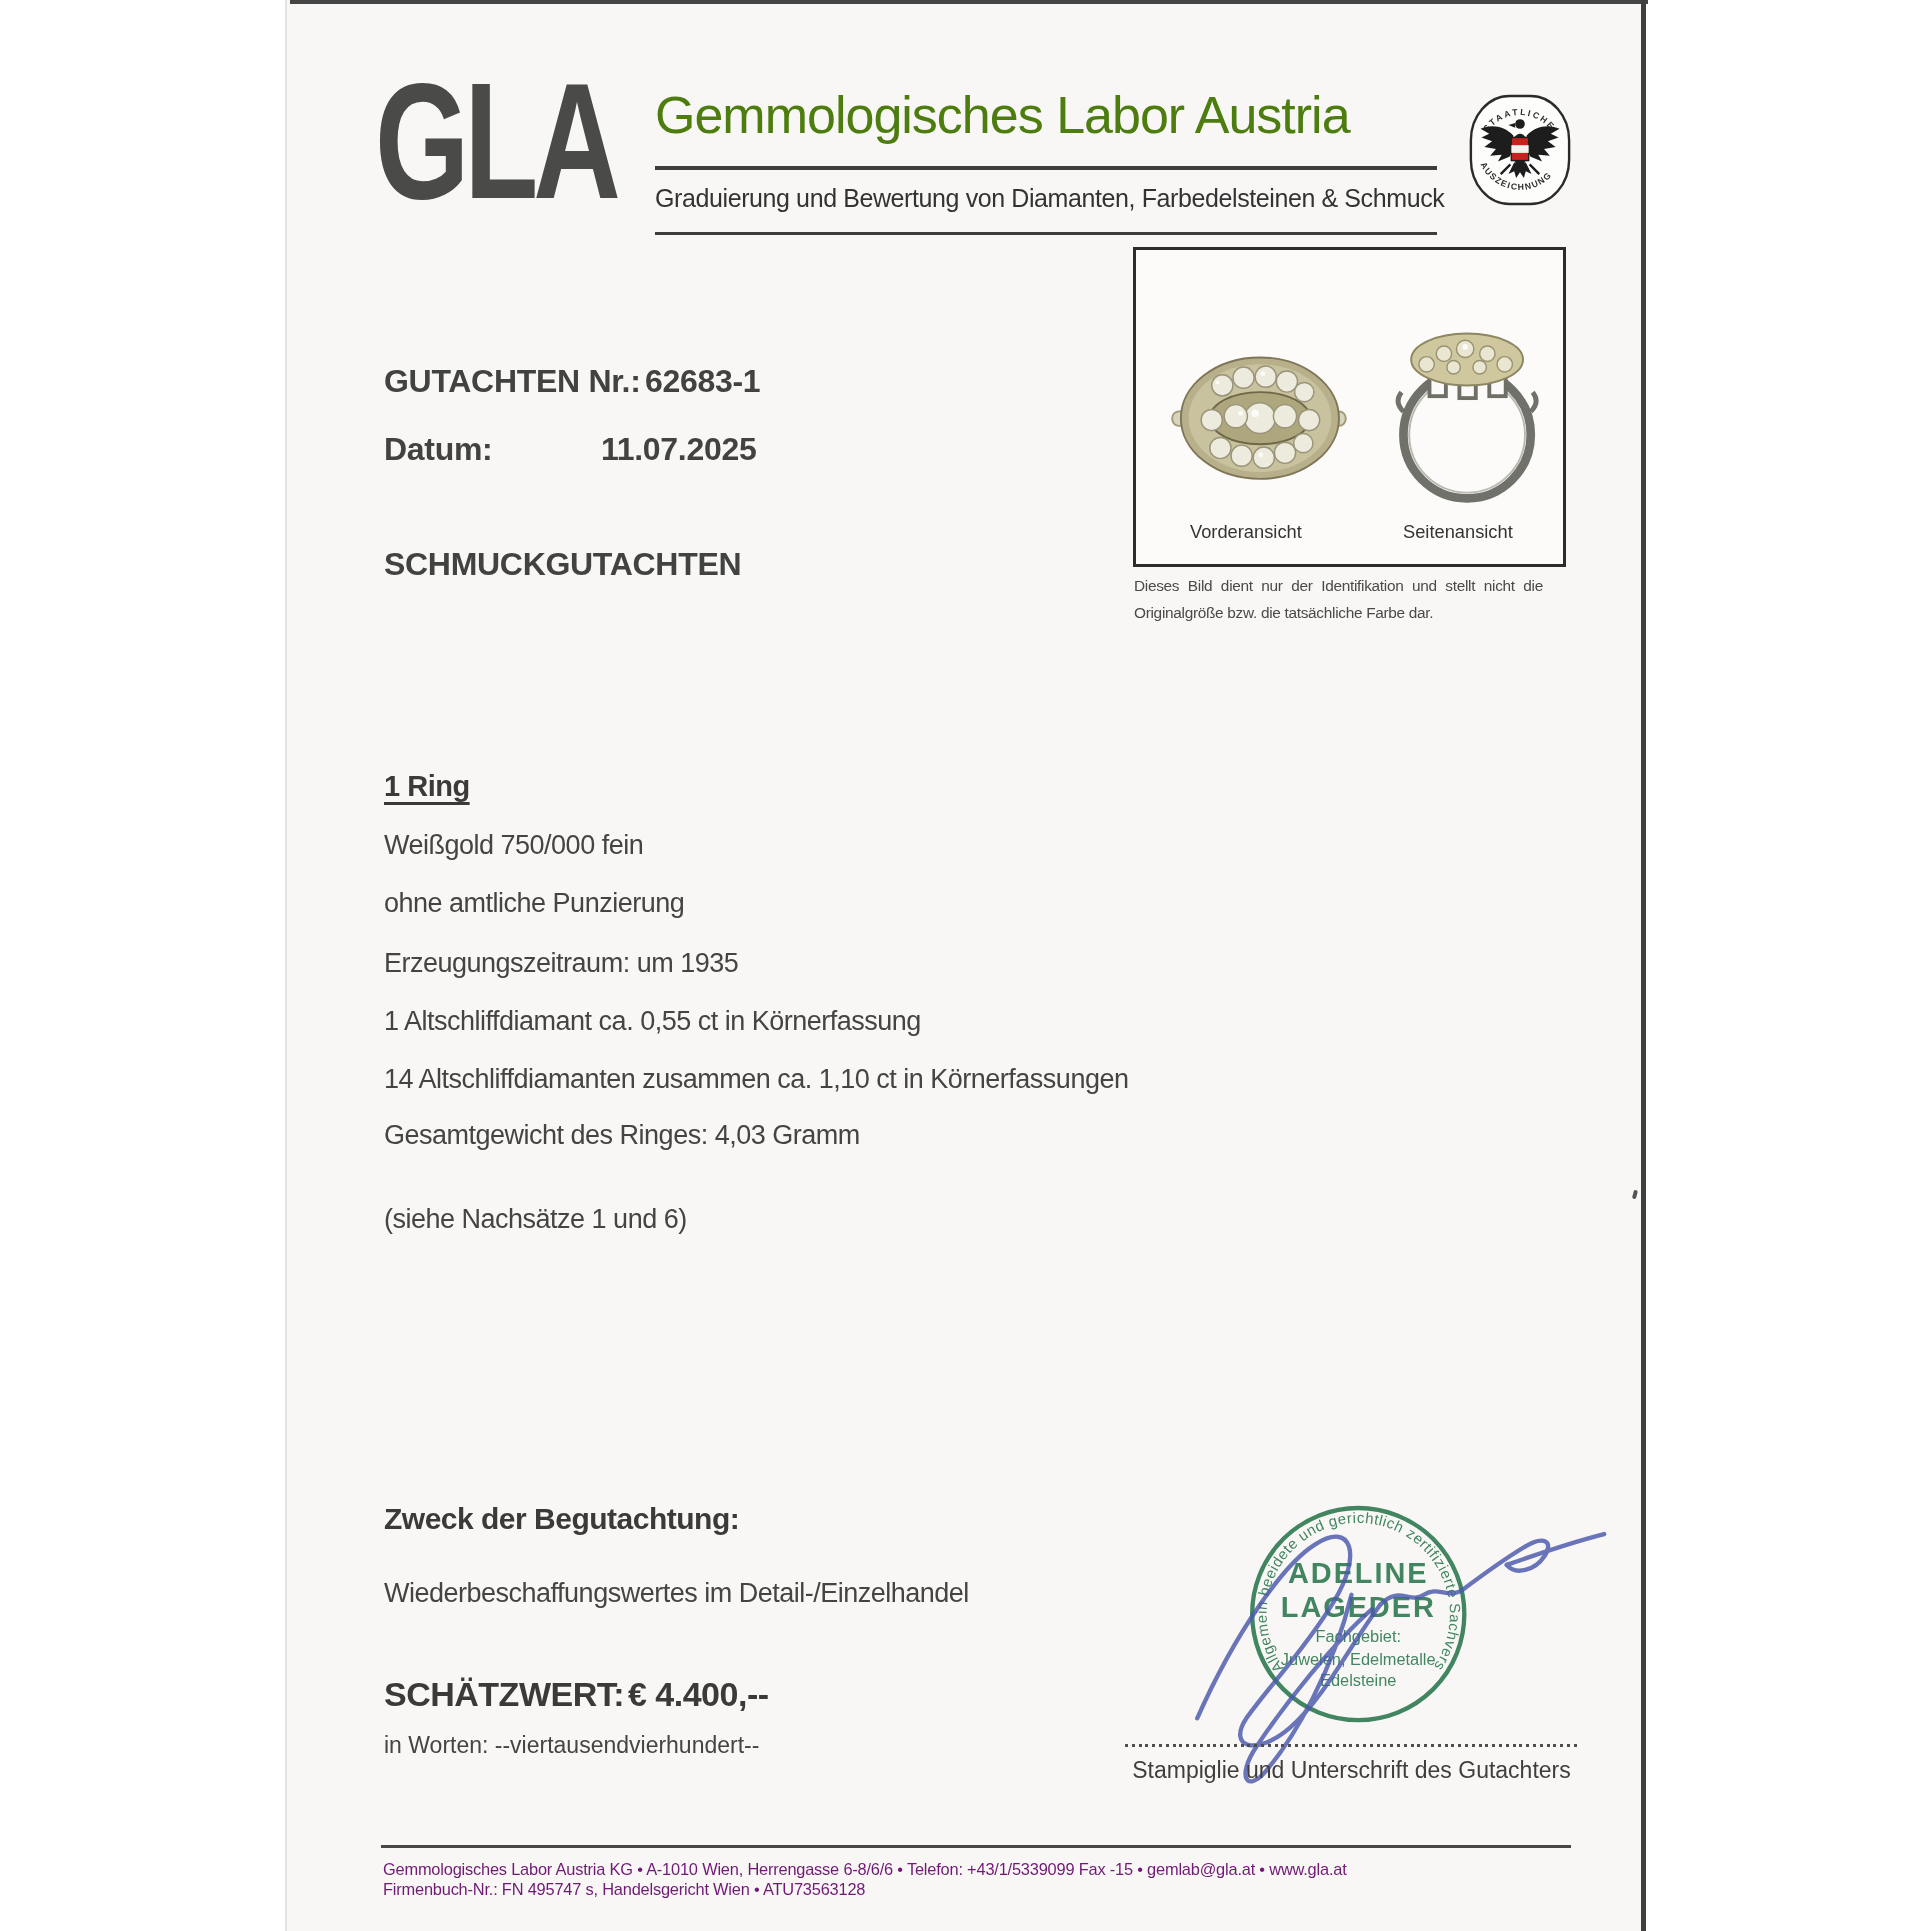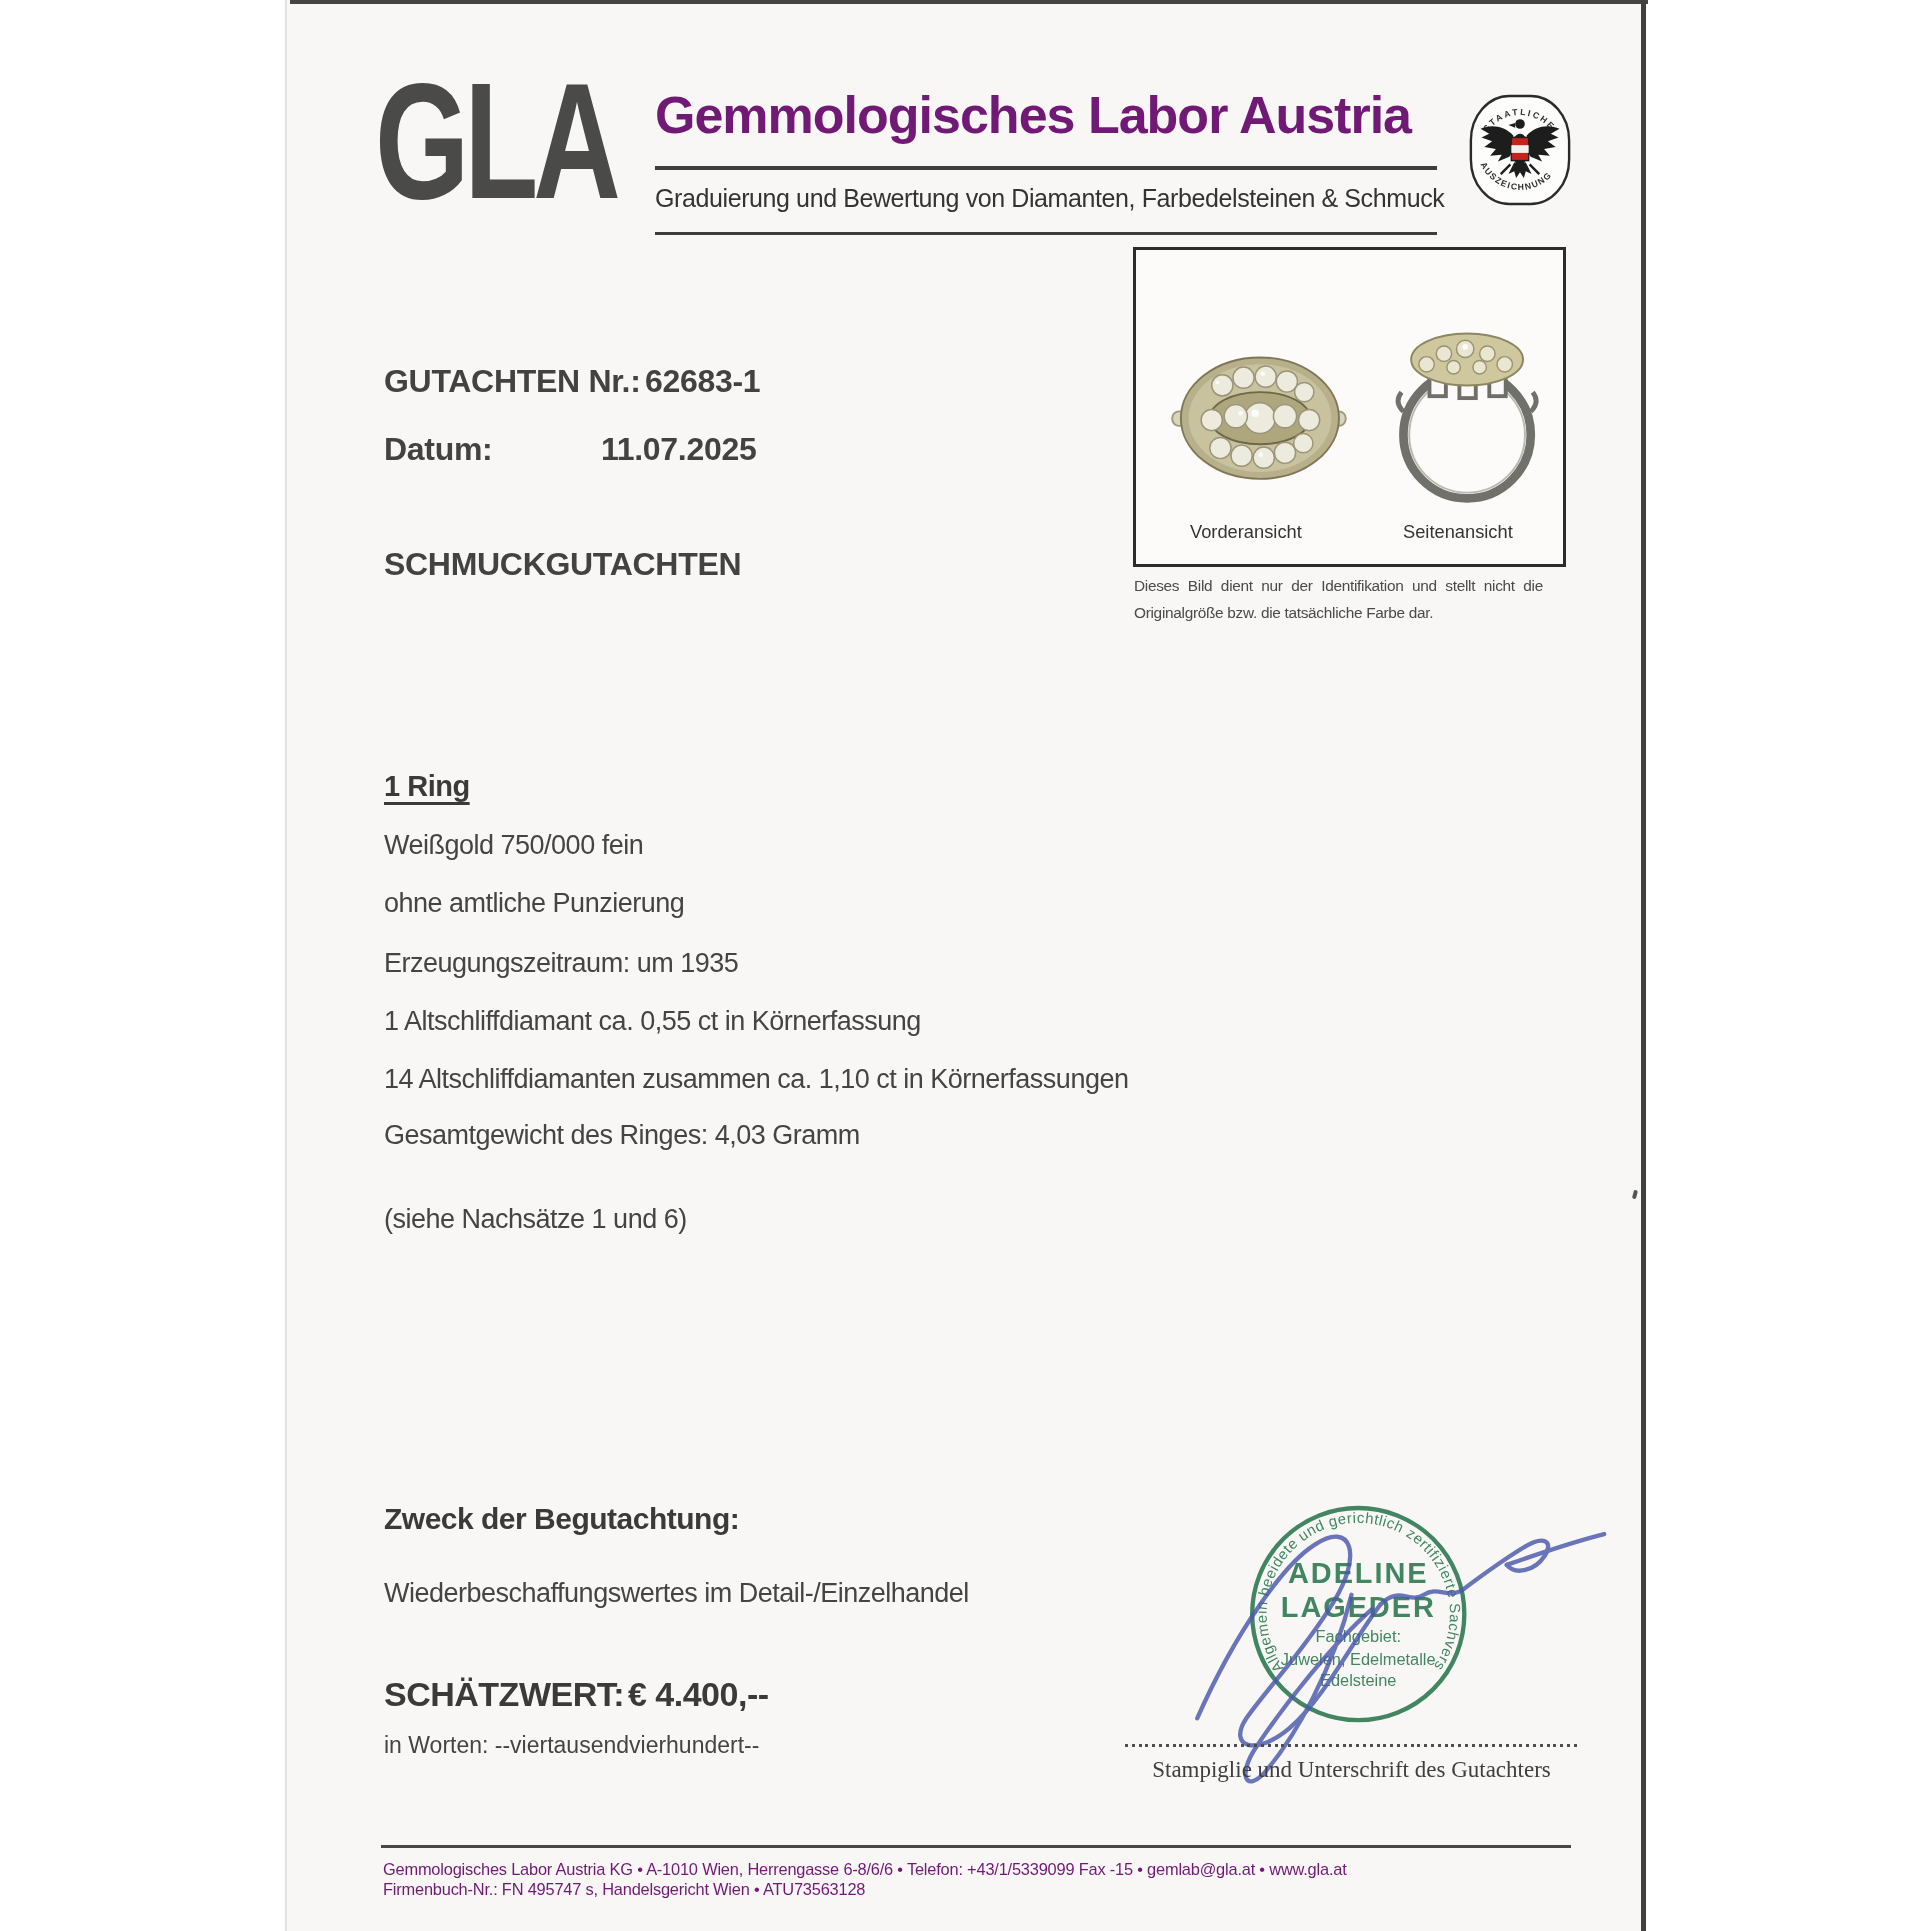--- a/index.html
+++ b/index.html
@@ -7,21 +7,21 @@
          font-family:"Liberation Sans", sans-serif;color:#3f3e3c;}
   #paper{position:absolute;left:285px;top:0;width:1361px;height:1931px;background:#f8f7f5;}
   .abs{position:absolute;}
   .edge-top{left:290px;top:0;width:1358px;height:3.9px;background:#454545;}
   .edge-right{left:1641px;top:0;width:4.8px;height:1931px;background:#3f3f3f;}
   .edge-left{left:285px;top:0;width:1.9px;height:1931px;background:#e4e2e0;}
   .speck{left:1633px;top:1190px;width:3.9px;height:8.7px;background:#555;border-radius:1.9px;transform:rotate(15deg);}
 
   .gla-logo{left:375px;top:58px;font-size:166px;font-weight:bold;line-height:1;color:#4a4a48;
             transform:scaleX(.73);transform-origin:left top;letter-spacing:-6.8px;}
-  .hdr-title{left:655px;top:85px;font-size:52px;font-weight:700;color:#701a75;letter-spacing:-1px;white-space:nowrap;}
+  .hdr-title{left:655px;top:85px;font-size:52px;font-weight:400;color:#4d7c0f;letter-spacing:-1px;white-space:nowrap;}
   .hdr-rule1{left:655px;top:166px;width:782px;height:3.9px;background:#3d3d3d;}
   .hdr-sub{left:655px;top:184px;font-size:25px;color:#333;letter-spacing:-0.4px;white-space:nowrap;}
   .hdr-rule2{left:655px;top:232px;width:782px;height:2.9px;background:#3d3d3d;}
 
   .meta{font-size:32px;font-weight:bold;color:#424240;letter-spacing:-0.3px;white-space:nowrap;}
 
   .photo-box{left:1133px;top:247px;width:433px;height:320px;box-sizing:border-box;
              border:3.9px solid #2c2c2c;background:#fcfbf9;}
   .ring-label{font-size:18.3px;color:#343434;white-space:nowrap;}
   .photo-caption{left:1134px;top:572px;width:409px;font-size:15.4px;line-height:27px;color:#4a4a48;
@@ -30,21 +30,21 @@
   .h-bold{font-size:29px;font-weight:bold;color:#3b3a38;letter-spacing:-0.5px;white-space:nowrap;}
   .body-line{font-size:27px;color:#454442;letter-spacing:-0.5px;white-space:nowrap;}
   .item-title{text-decoration:underline;text-underline-offset:5.8px;text-decoration-thickness:2.9px;}
 
   .purpose-h{font-size:30px;font-weight:bold;color:#3b3a38;letter-spacing:-0.5px;white-space:nowrap;}
   .value-label{font-size:34px;font-weight:bold;color:#3b3a38;letter-spacing:-0.5px;white-space:nowrap;}
   .in-words{font-size:23px;color:#454442;white-space:nowrap;}
 
   .dotline{left:1125px;top:1744px;width:454px;height:2.9px;
            background:repeating-linear-gradient(90deg,#4e4e4e 0 2.9px,transparent 2.9px 6.8px);}
-  .stamp-caption{left:1115px;top:1757px;width:473px;text-align:center;font-size:23px;color:#3e3e3c;white-space:nowrap;font-family:Liberation Serif, serif;}
+  .stamp-caption{left:1115px;top:1757px;width:473px;text-align:center;font-size:23px;color:#3e3e3c;white-space:nowrap;}
 
   .foot-rule{left:381px;top:1845px;width:1190px;height:2.9px;background:#474747;}
   .foot{font-size:16.4px;color:#701a75;white-space:nowrap;letter-spacing:-0.2px;}
 </style>
 </head>
 <body>
 
 <div id="stage">
   <div id="paper"></div>
   <div class="abs edge-top"></div>

